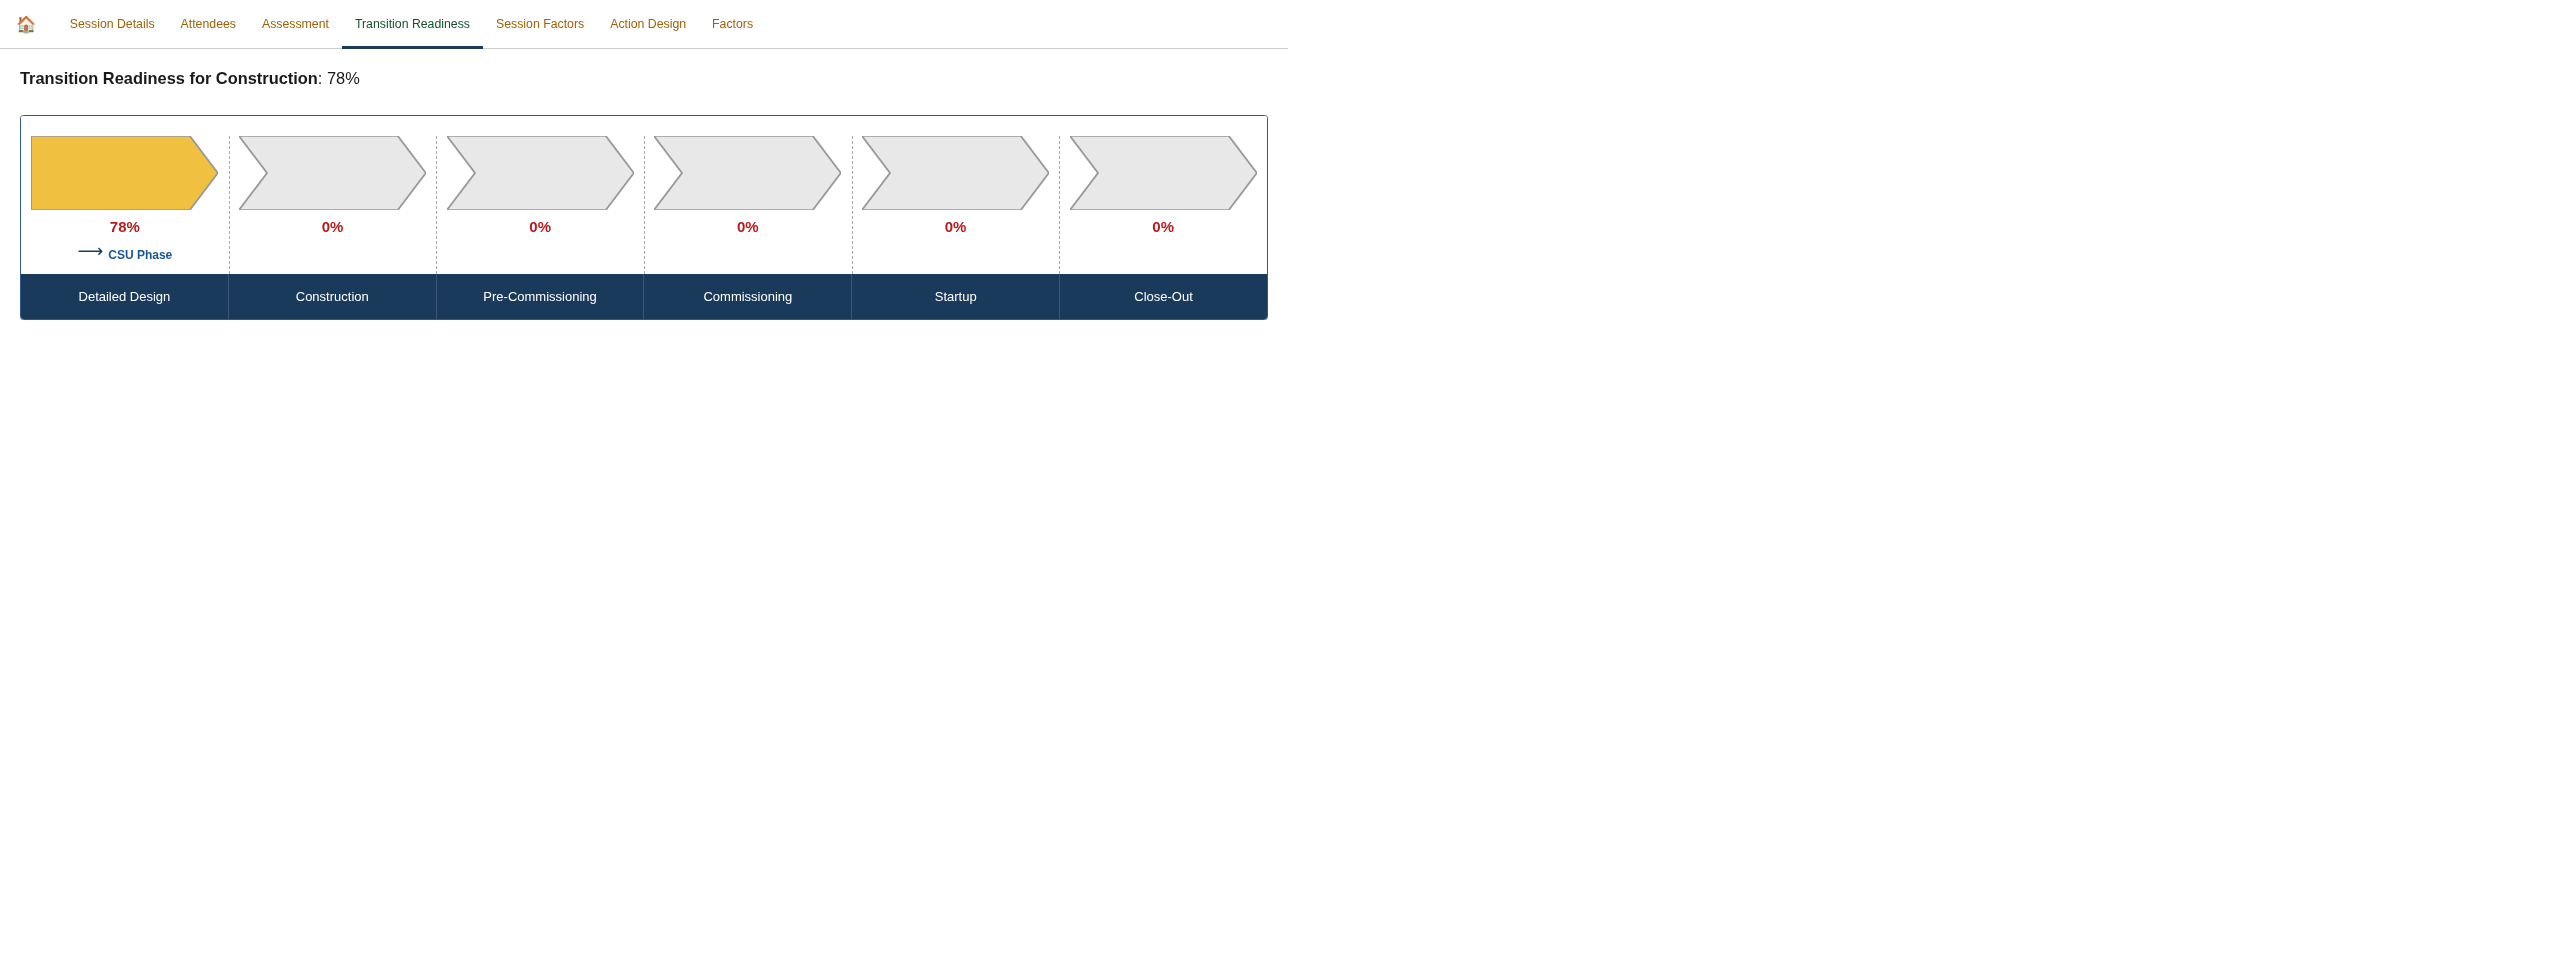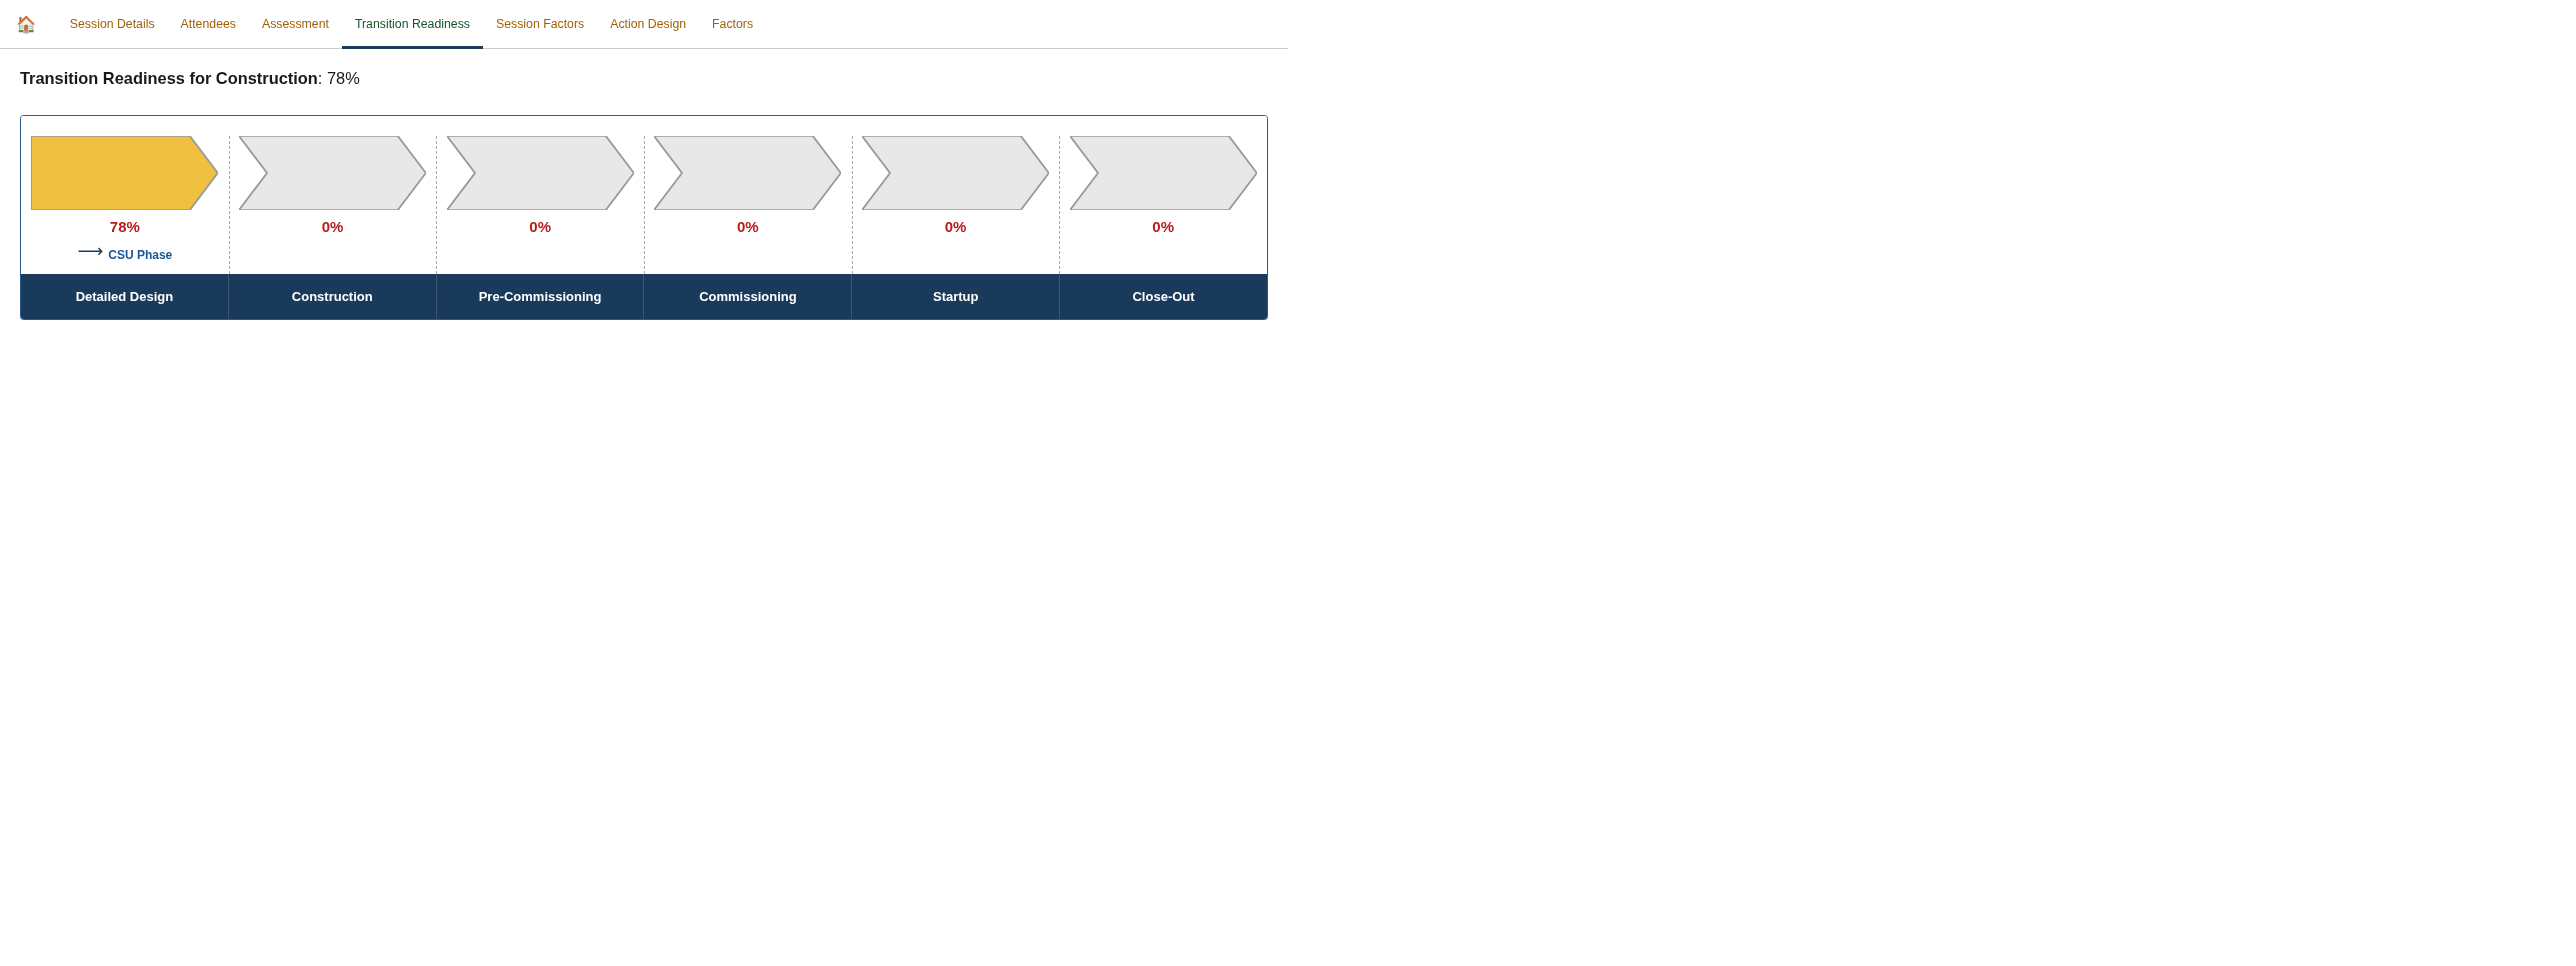--- a/index.html
+++ b/index.html
@@ -150,21 +150,21 @@
     }
 
     .phase-label-col {
       flex: 1;
       display: flex;
       align-items: center;
       justify-content: center;
       padding: 15px 6.6px;
       color: #fff;
       font-size: 13px;
-      font-weight: 700;
+      font-weight: 400;
       text-align: center;
       border-right: 0.8px solid rgba(255,255,255,0.15);
     }
     .phase-label-col:last-child {
       border-right: none;
       text-align: center;
     }
   </style>
 </head>
 <body>

